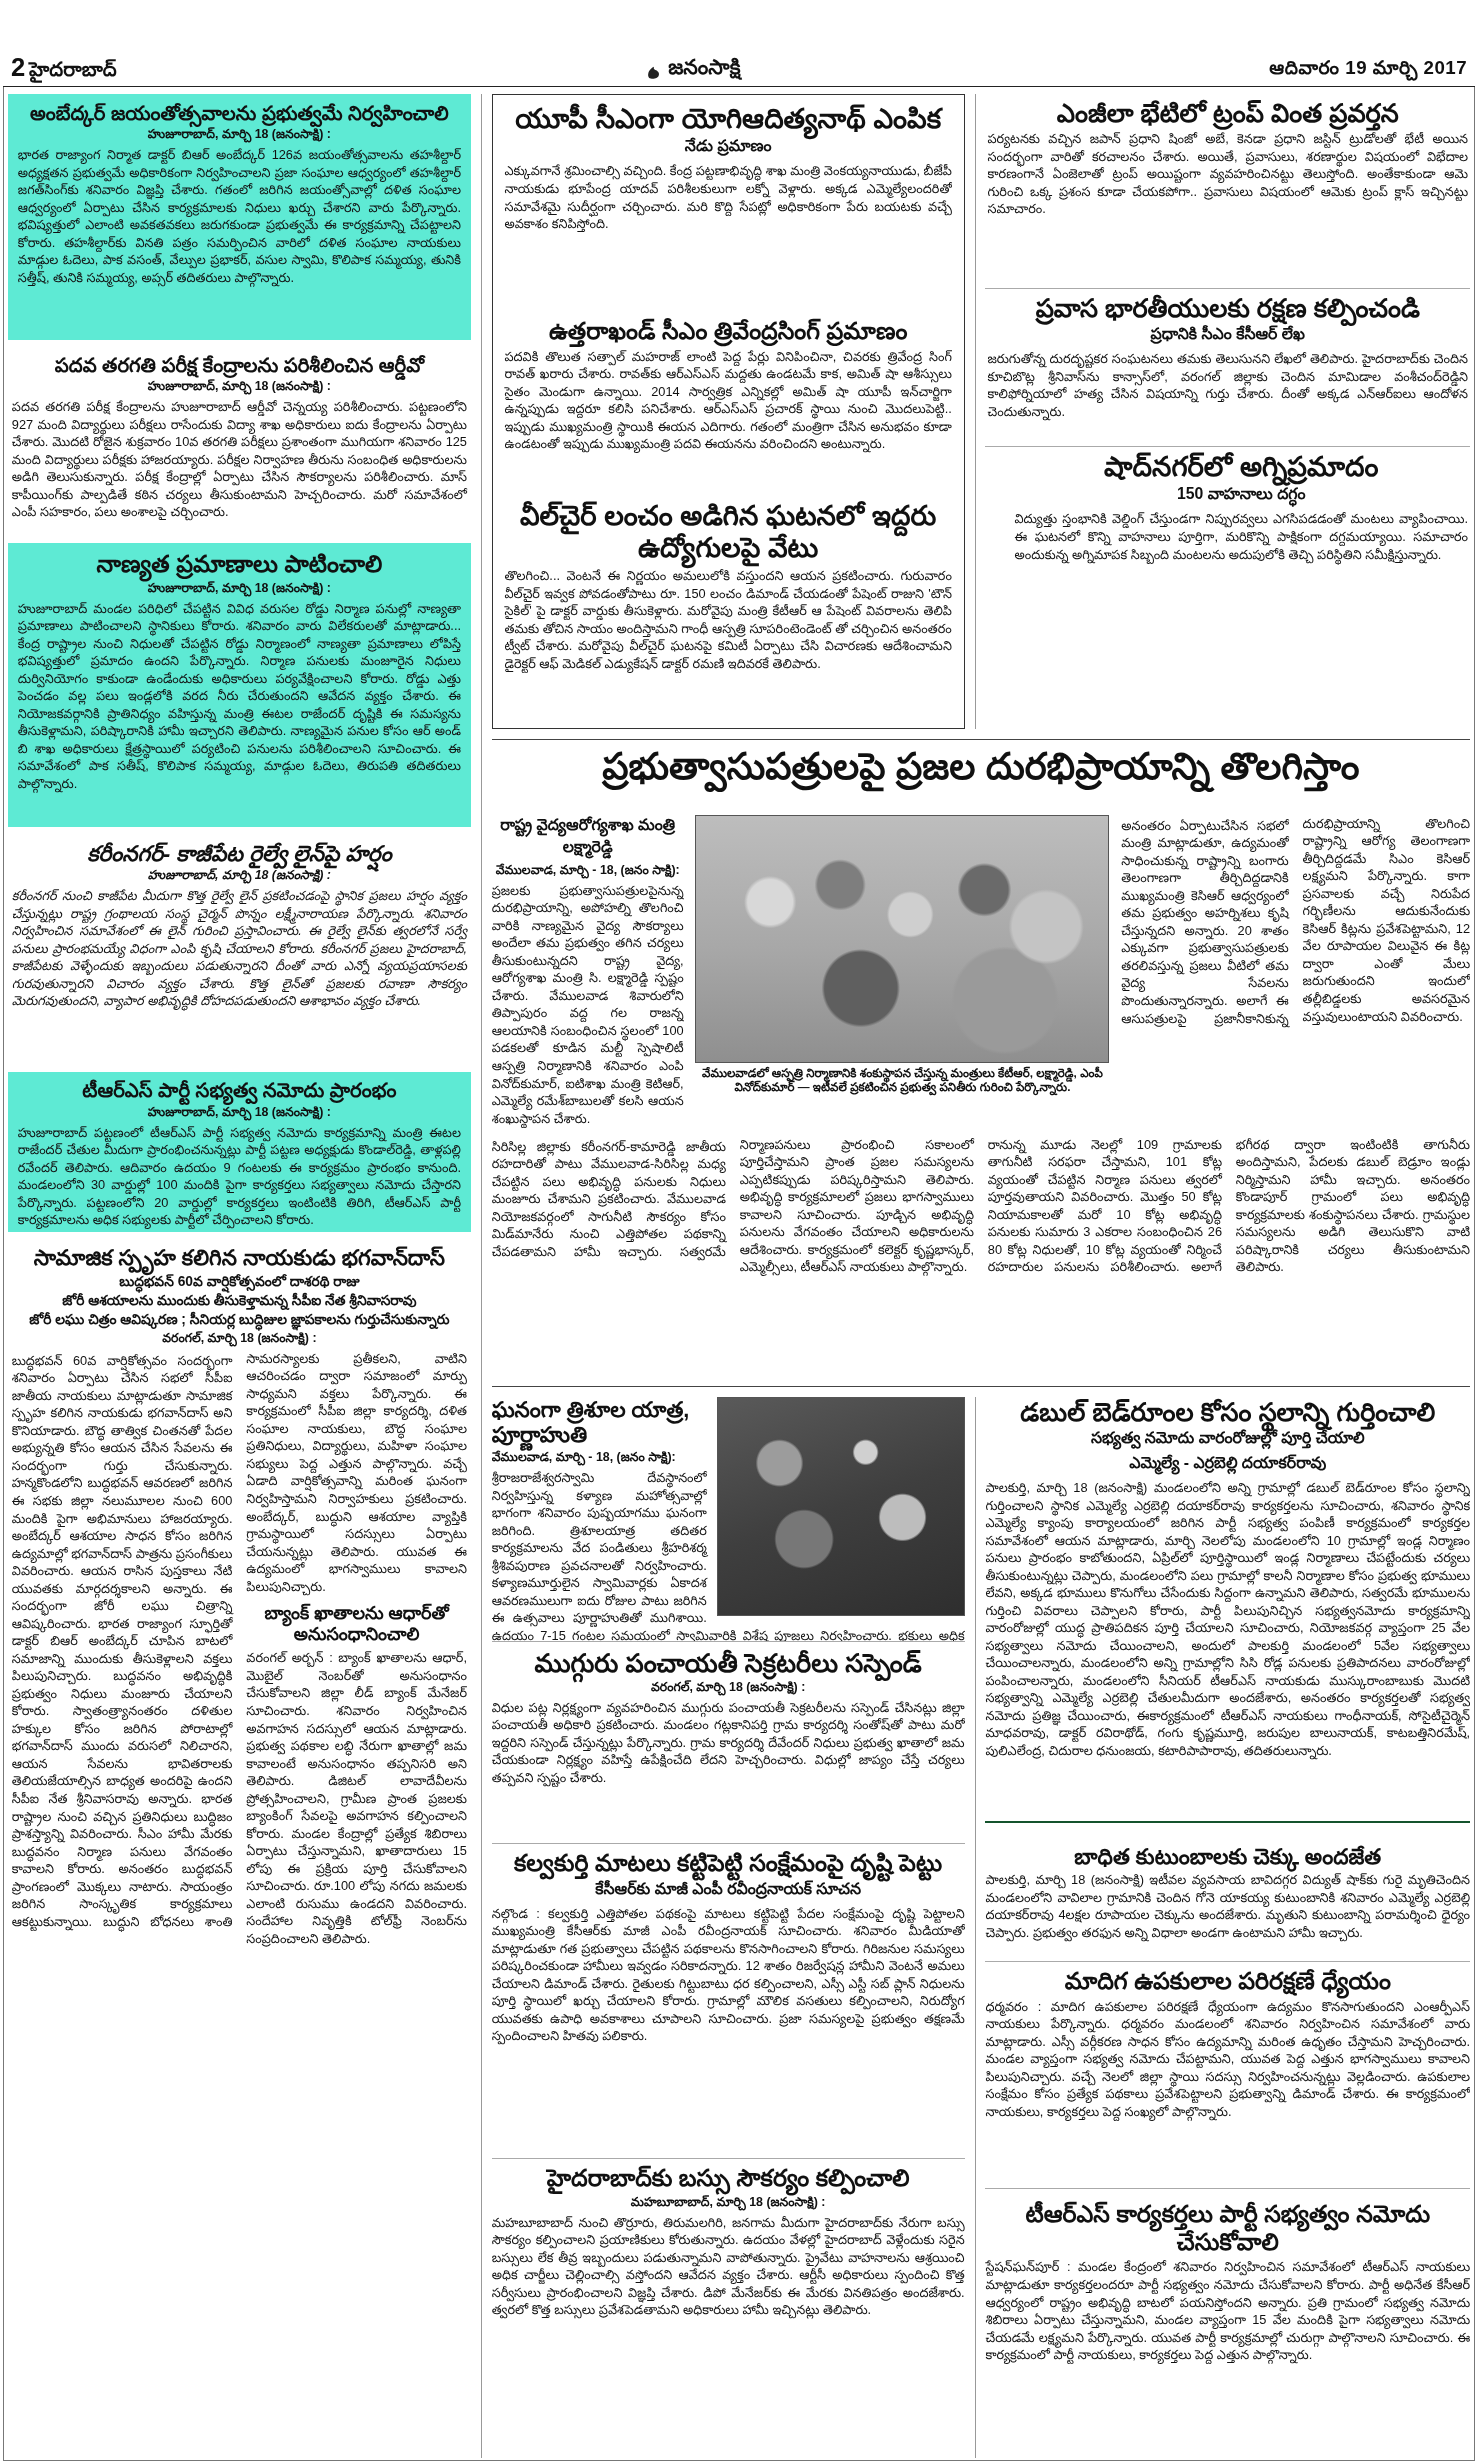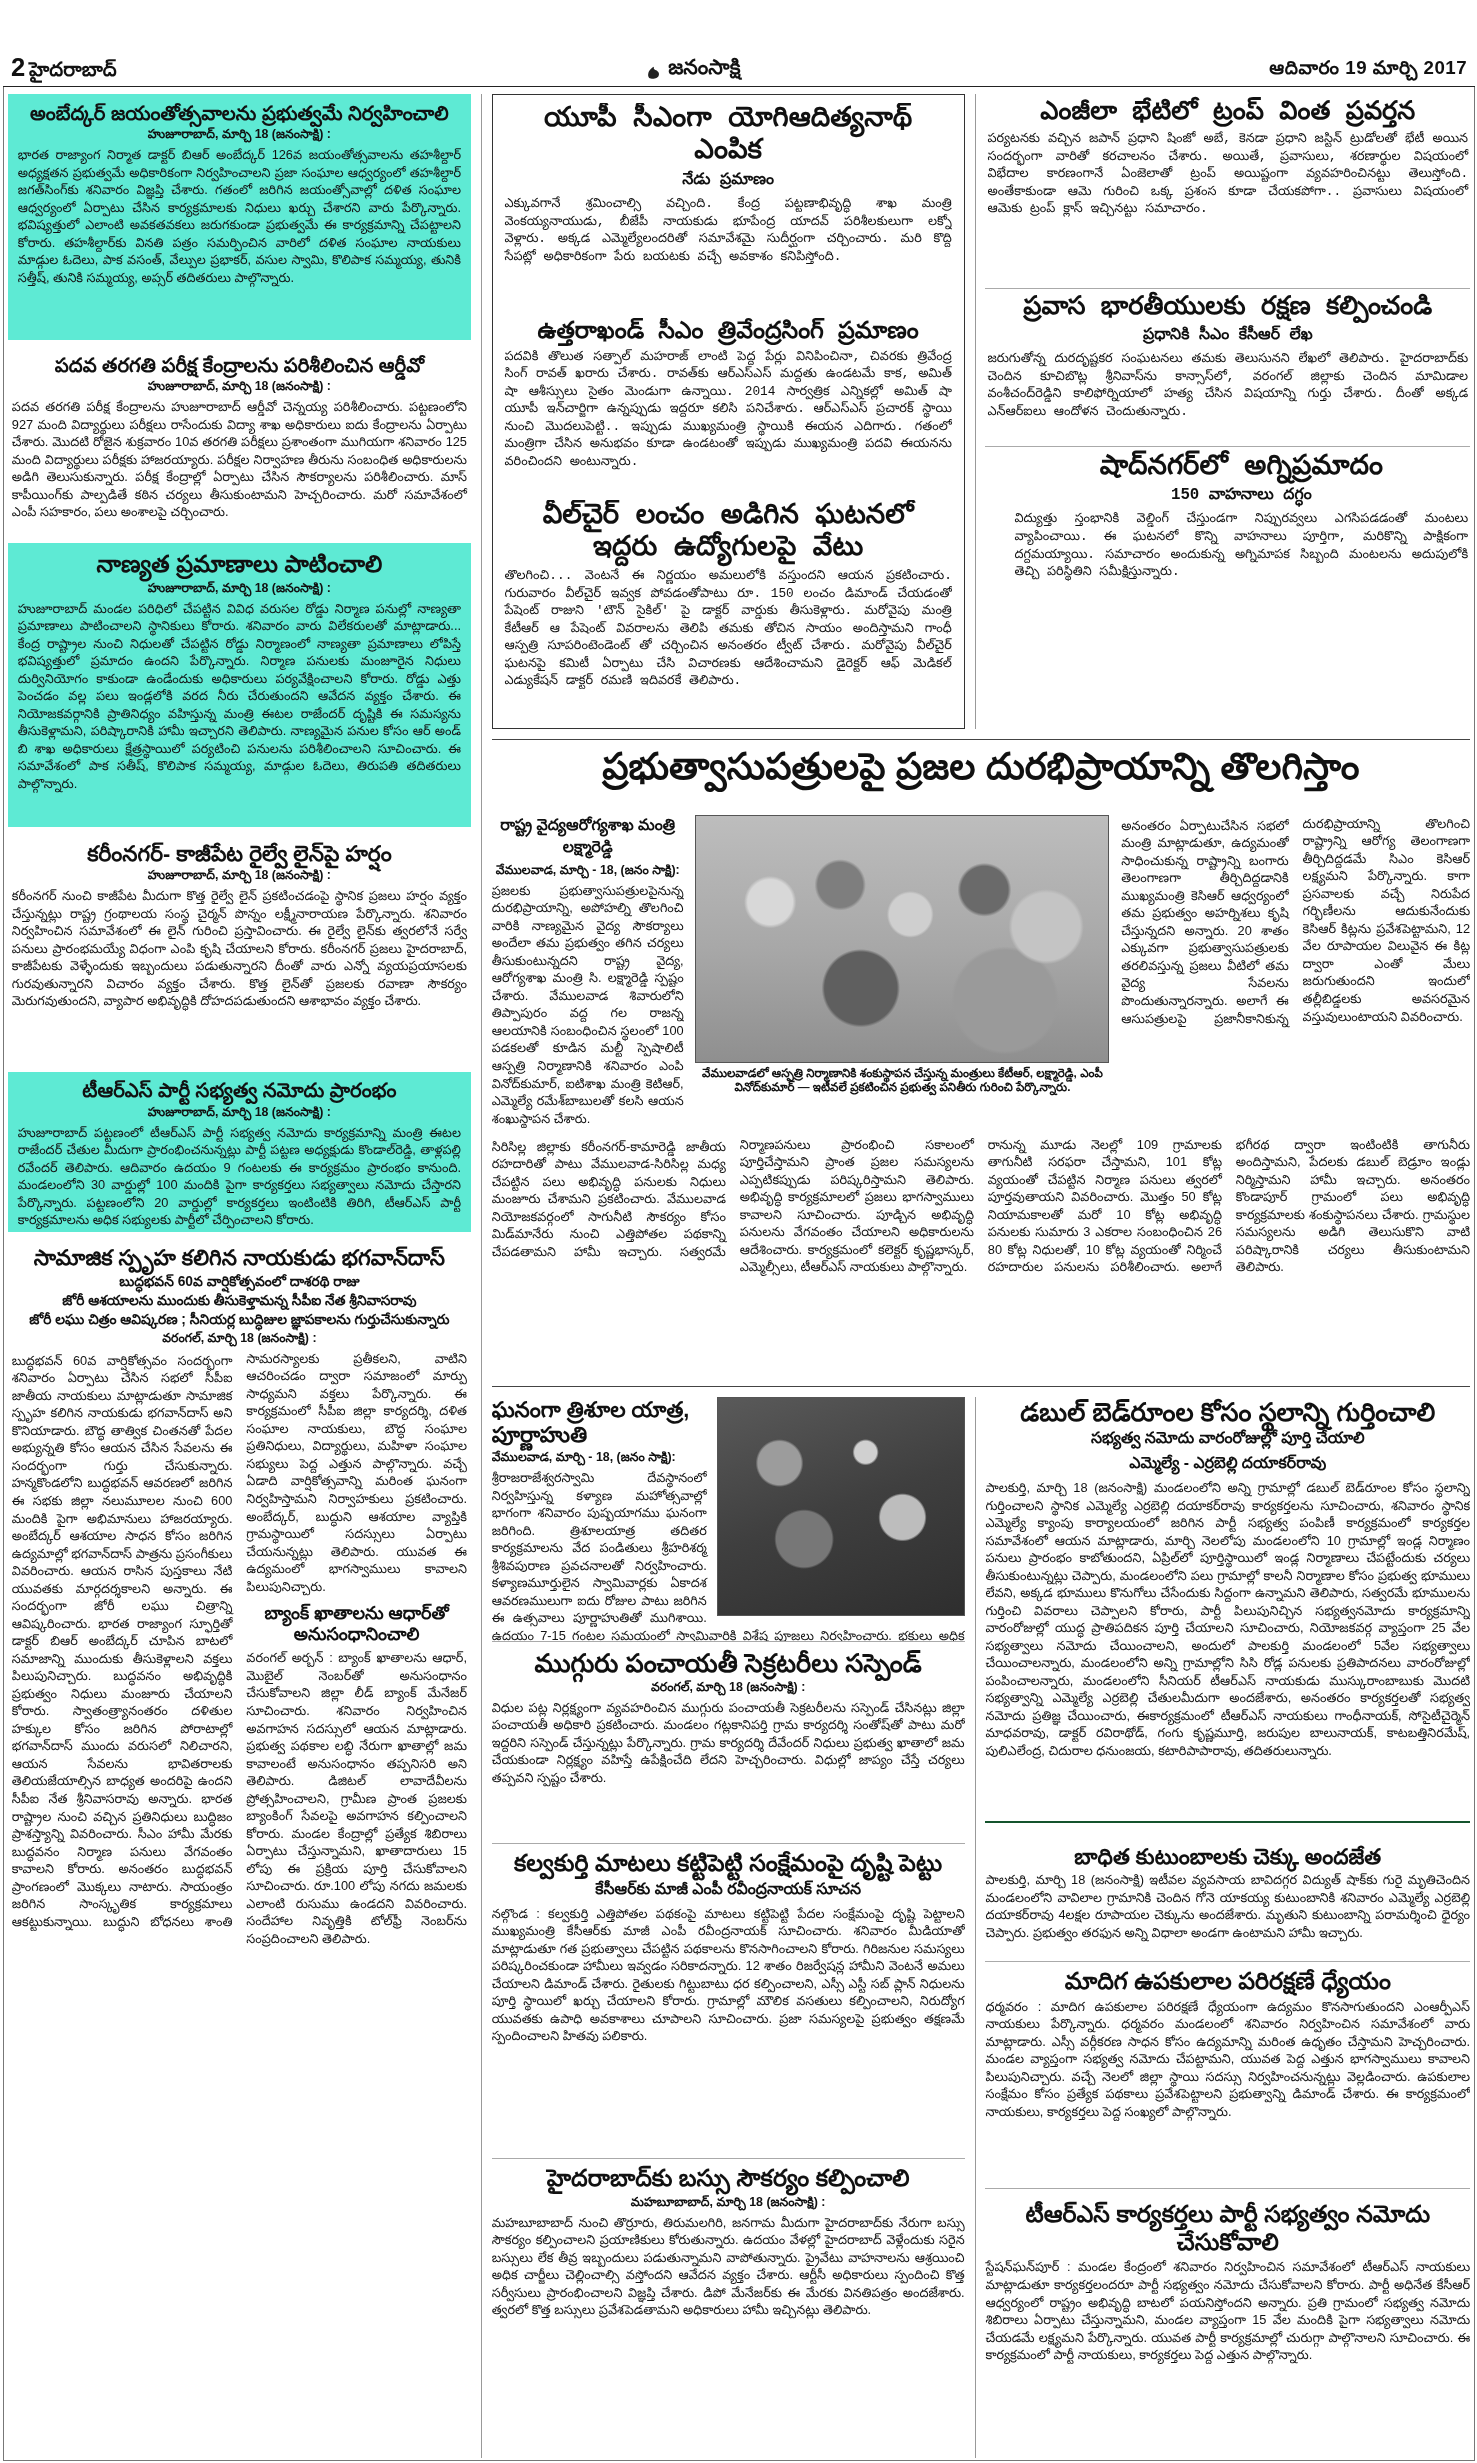--- a/index.html
+++ b/index.html
@@ -12,21 +12,21 @@
   .mh-left{display:flex;align-items:baseline;gap:3.9px;}
   .mh-num{font-size:25.6px;font-weight:bold;}
   .mh-sec{font-size:19.7px;font-weight:bold;}
   .mh-center{display:flex;align-items:center;gap:4.9px;font-size:20.7px;font-weight:bold;}
   .mh-logo{width:17.7px;height:15.8px;display:inline-block;}
   .mh-date{font-size:18.7px;font-weight:bold;letter-spacing:0.5px;}
   
   .content{position:absolute;top:94px;left:7.9px;right:7.9px;bottom:5.9px;display:flex;gap:9.9px;}
   .col-left{width:463px;display:flex;flex-direction:column;gap:7.9px;}
   .col-main{flex:1;display:flex;flex-direction:column;border-left:1px solid #999;padding-left:9.9px;box-sizing:border-box;}
-  .top-row{display:flex;height:635px;font-family:Liberation Mono, monospace;}
+  .top-row{display:flex;height:635px;}
   .mid-top{width:473px;box-sizing:border-box;}
   .right-top{flex:1;border-left:1px solid #999;margin-left:9.9px;padding-left:9.9px;display:flex;flex-direction:column;}
   .main-art{height:648px;border-top:1.5px solid #444;border-bottom:1.5px solid #444;margin-top:9.9px;padding-top:5.9px;box-sizing:border-box;}
   .bottom-row{flex:1;display:flex;margin-top:9.9px;}
   .mid-low{width:473px;display:flex;flex-direction:column;}
   .right-low{flex:1;border-left:1px solid #999;margin-left:9.9px;padding-left:9.9px;display:flex;flex-direction:column;}
   
   .art{overflow:hidden;box-sizing:border-box;}
   .tint{background:#5eead4;padding:7.9px 9.9px;}
   .pad{padding:5.9px 3.9px;}
@@ -107,21 +107,21 @@
         <div class="dl">హుజూరాబాద్, మార్చి 18 (జనంసాక్షి) :</div>
         <p class="body">పదవ తరగతి పరీక్ష కేంద్రాలను హుజూరాబాద్ ఆర్డీవో చెన్నయ్య పరిశీలించారు. పట్టణంలోని 927 మంది విద్యార్థులు పరీక్షలు రాసేందుకు విద్యా శాఖ అధికారులు ఐదు కేంద్రాలను ఏర్పాటు చేశారు. మొదటి రోజైన శుక్రవారం 10వ తరగతి పరీక్షలు ప్రశాంతంగా ముగియగా శనివారం 125 మంది విద్యార్థులు పరీక్షకు హాజరయ్యారు. పరీక్షల నిర్వాహణ తీరును సంబంధిత అధికారులను అడిగి తెలుసుకున్నారు. పరీక్ష కేంద్రాల్లో ఏర్పాటు చేసిన సౌకర్యాలను పరిశీలించారు. మాస్ కాపీయింగ్‌కు పాల్పడితే కఠిన చర్యలు తీసుకుంటామని హెచ్చరించారు. మరో సమావేశంలో ఎంపీ సహకారం, పలు అంశాలపై చర్చించారు.</p>
       </article>
 
       <article class="art tint" style="height:284px;">
         <h2 class="hl h24">నాణ్యత ప్రమాణాలు పాటించాలి</h2>
         <div class="dl">హుజూరాబాద్, మార్చి 18 (జనంసాక్షి) :</div>
         <p class="body">హుజూరాబాద్ మండల పరిధిలో చేపట్టిన వివిధ వరుసల రోడ్డు నిర్మాణ పనుల్లో నాణ్యతా ప్రమాణాలు పాటించాలని స్థానికులు కోరారు. శనివారం వారు విలేకరులతో మాట్లాడారు... కేంద్ర రాష్ట్రాల నుంచి నిధులతో చేపట్టిన రోడ్డు నిర్మాణంలో నాణ్యతా ప్రమాణాలు లోపిస్తే భవిష్యత్తులో ప్రమాదం ఉందని పేర్కొన్నారు. నిర్మాణ పనులకు మంజూరైన నిధులు దుర్వినియోగం కాకుండా ఉండేందుకు అధికారులు పర్యవేక్షించాలని కోరారు. రోడ్డు ఎత్తు పెంచడం వల్ల పలు ఇండ్లలోకి వరద నీరు చేరుతుందని ఆవేదన వ్యక్తం చేశారు. ఈ నియోజకవర్గానికి ప్రాతినిధ్యం వహిస్తున్న మంత్రి ఈటల రాజేందర్ దృష్టికి ఈ సమస్యను తీసుకెళ్లామని, పరిష్కారానికి హామీ ఇచ్చారని తెలిపారు. నాణ్యమైన పనుల కోసం ఆర్ అండ్ బి శాఖ అధికారులు క్షేత్రస్థాయిలో పర్యటించి పనులను పరిశీలించాలని సూచించారు. ఈ సమావేశంలో పాక సతీష్, కొలిపాక సమ్మయ్య, మాడ్గుల ఓదెలు, తిరుపతి తదితరులు పాల్గొన్నారు.</p>
       </article>
 
-      <article class="art pad" style="height:229px;">
+      <article class="art pad" style="height:229px;font-style:italic;">
         <h2 class="hl h22">కరీంనగర్- కాజీపేట రైల్వే లైన్‌పై హర్షం</h2>
         <div class="dl">హుజూరాబాద్, మార్చి 18 (జనంసాక్షి) :</div>
         <p class="body">కరీంనగర్ నుంచి కాజీపేట మీదుగా కొత్త రైల్వే లైన్ ప్రకటించడంపై స్థానిక ప్రజలు హర్షం వ్యక్తం చేస్తున్నట్లు రాష్ట్ర గ్రంథాలయ సంస్థ చైర్మన్ పొన్నం లక్ష్మీనారాయణ పేర్కొన్నారు. శనివారం నిర్వహించిన సమావేశంలో ఈ లైన్ గురించి ప్రస్తావించారు. ఈ రైల్వే లైన్‌కు త్వరలోనే సర్వే పనులు ప్రారంభమయ్యే విధంగా ఎంపి కృషి చేయాలని కోరారు. కరీంనగర్ ప్రజలు హైదరాబాద్, కాజీపేటకు వెళ్ళేందుకు ఇబ్బందులు పడుతున్నారని దీంతో వారు ఎన్నో వ్యయప్రయాసలకు గురవుతున్నారని విచారం వ్యక్తం చేశారు. కొత్త లైన్‌తో ప్రజలకు రవాణా సౌకర్యం మెరుగవుతుందని, వ్యాపార అభివృద్ధికి దోహదపడుతుందని ఆశాభావం వ్యక్తం చేశారు.</p>
       </article>
 
       <article class="art tint" style="height:160px;">
         <h2 class="hl h20">టీఆర్ఎస్ పార్టీ సభ్యత్వ నమోదు ప్రారంభం</h2>
         <div class="dl">హుజూరాబాద్, మార్చి 18 (జనంసాక్షి) :</div>
         <p class="body">హుజూరాబాద్ పట్టణంలో టీఆర్ఎస్ పార్టీ సభ్యత్వ నమోదు కార్యక్రమాన్ని మంత్రి ఈటల రాజేందర్ చేతుల మీదుగా ప్రారంభించనున్నట్లు పార్టీ పట్టణ అధ్యక్షుడు కొండాల్‌రెడ్డి, తాళ్లపల్లి రవేందర్ తెలిపారు. ఆదివారం ఉదయం 9 గంటలకు ఈ కార్యక్రమం ప్రారంభం కానుంది. మండలంలోని 30 వార్డుల్లో 100 మందికి పైగా కార్యకర్తలు సభ్యత్వాలు నమోదు చేస్తారని పేర్కొన్నారు. పట్టణంలోని 20 వార్డుల్లో కార్యకర్తలు ఇంటింటికి తిరిగి, టీఆర్ఎస్ పార్టీ కార్యక్రమాలను అధిక సభ్యులకు పార్టీలో చేర్పించాలని కోరారు.</p>
       </article>

